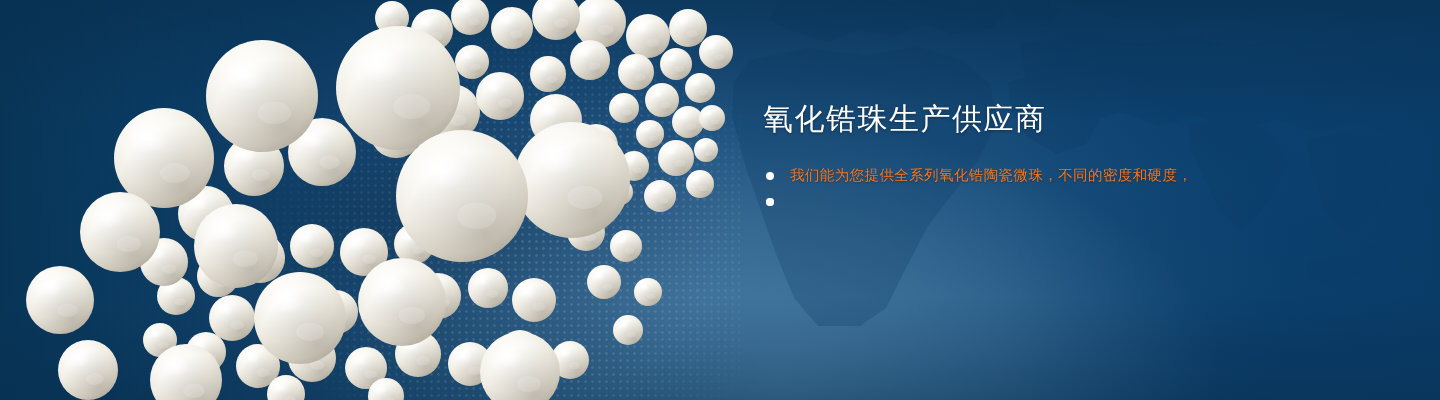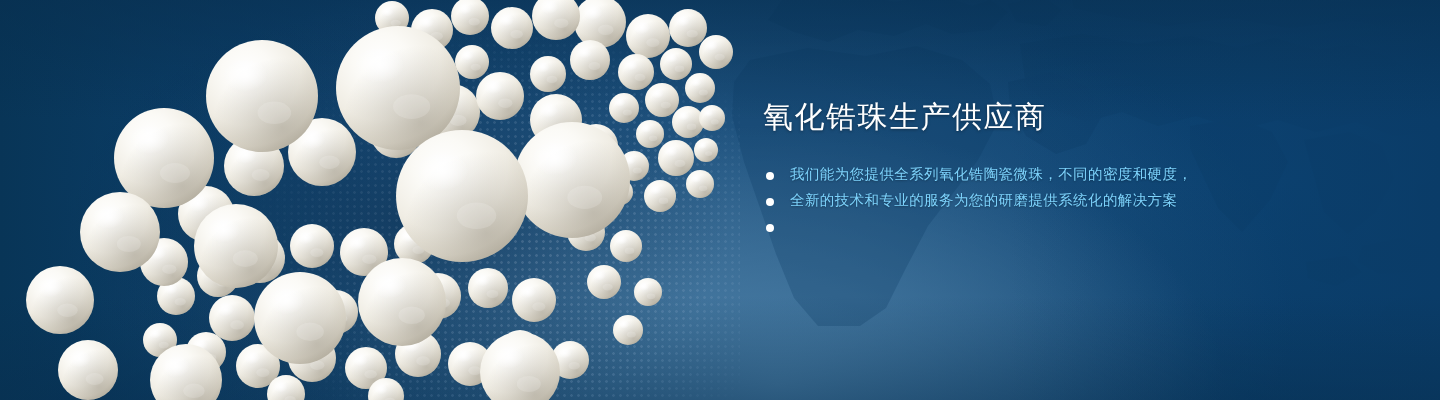--- a/index.html
+++ b/index.html
@@ -5,21 +5,21 @@
   html, body {
     margin: 0;
     padding: 0;
     background: #08345c;
   }
   .banner {
     position: relative;
     width: 1440px;
     height: 400px;
     overflow: hidden;
-    font-family: Liberation Mono, monospace;
+    font-family: Liberation Serif, serif;
     background: #0b4373;
   }
 
   
   .bg-base {
     position: absolute;
     inset: 0;
     background:
       radial-gradient(ellipse 620px 360px at 54% 96%, #4a7ea6 0%, rgba(74,126,166,0) 72%),
       radial-gradient(ellipse 900px 520px at 46% 78%, #33648d 0%, rgba(51,100,141,0) 70%),
@@ -96,21 +96,21 @@
     white-space: nowrap;
   }
   .bullets {
     list-style: none;
     margin: 0;
     padding: 0;
   }
   .bullet {
     position: relative;
     padding-left: 27px;
-    color: #7dd3fc;
+    color: #f97316;
     font-size: 14.5px;
     line-height: 23px;
     letter-spacing: 0.4px;
     margin-bottom: 3px;
     text-shadow: 0 1px 2px rgba(0,0,0,0.3);
   }
   .bullet .dot {
     position: absolute;
     left: 3px;
     top: 8px;
@@ -297,21 +297,20 @@
   <div class="copy">
     <h1 class="headline">氧化锆珠生产供应商</h1>
 
     <ul class="bullets">
       <li class="bullet">
         <span class="dot"></span>
         <span>我们能为您提供全系列氧化锆陶瓷微珠，不同的密度和硬度，</span>
       </li>
       <li class="bullet">
         <span class="dot"></span>
-        <span>全新的技术和专业的服务为您的研磨提供系统化的解决方案</span>
       </li>
       <li class="bullet">
         <span class="dot"></span>
       </li>
     </ul>
   </div>
 
 </div>
 
 </body></html>

